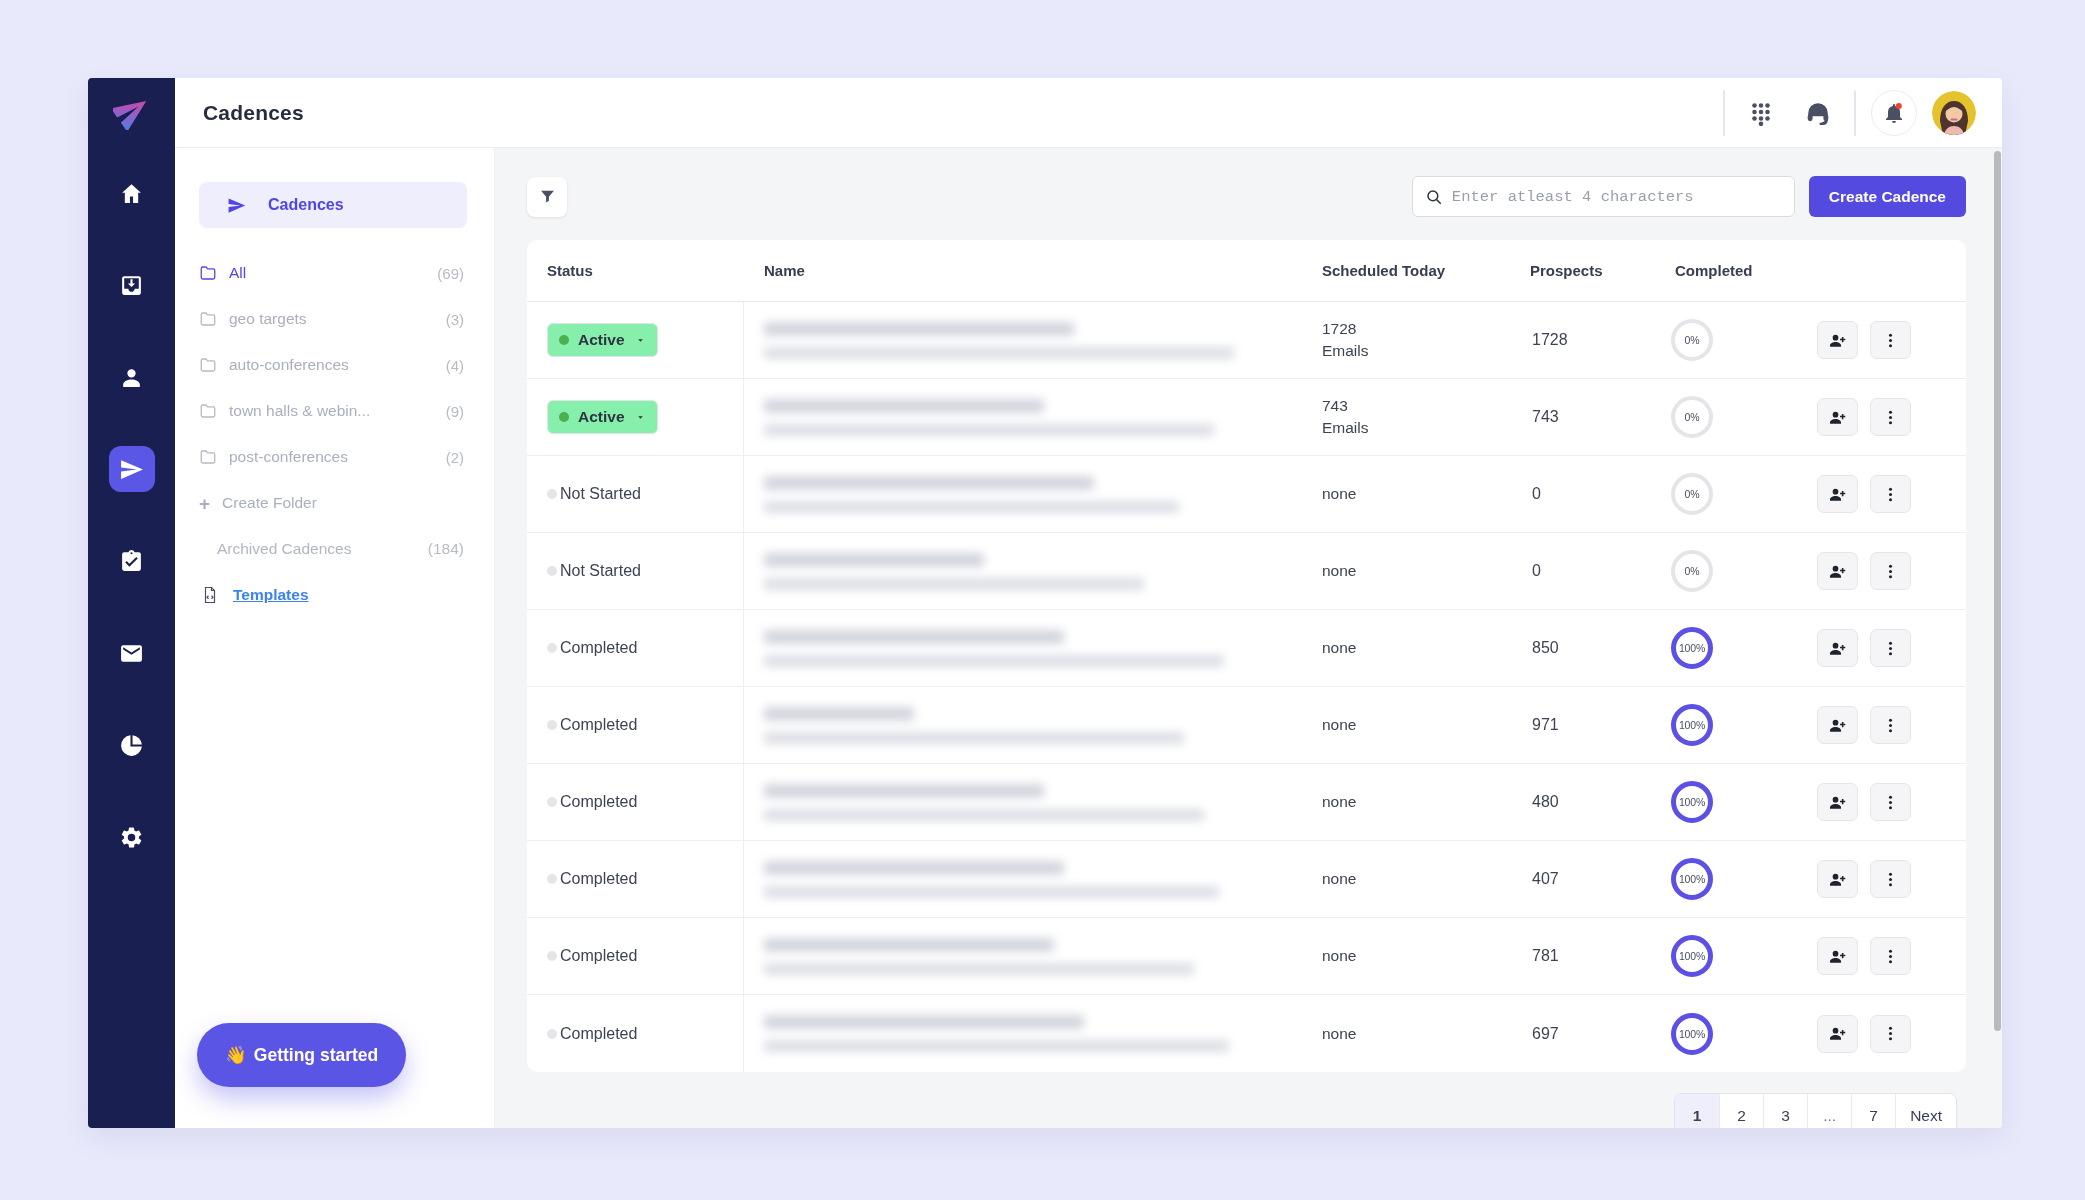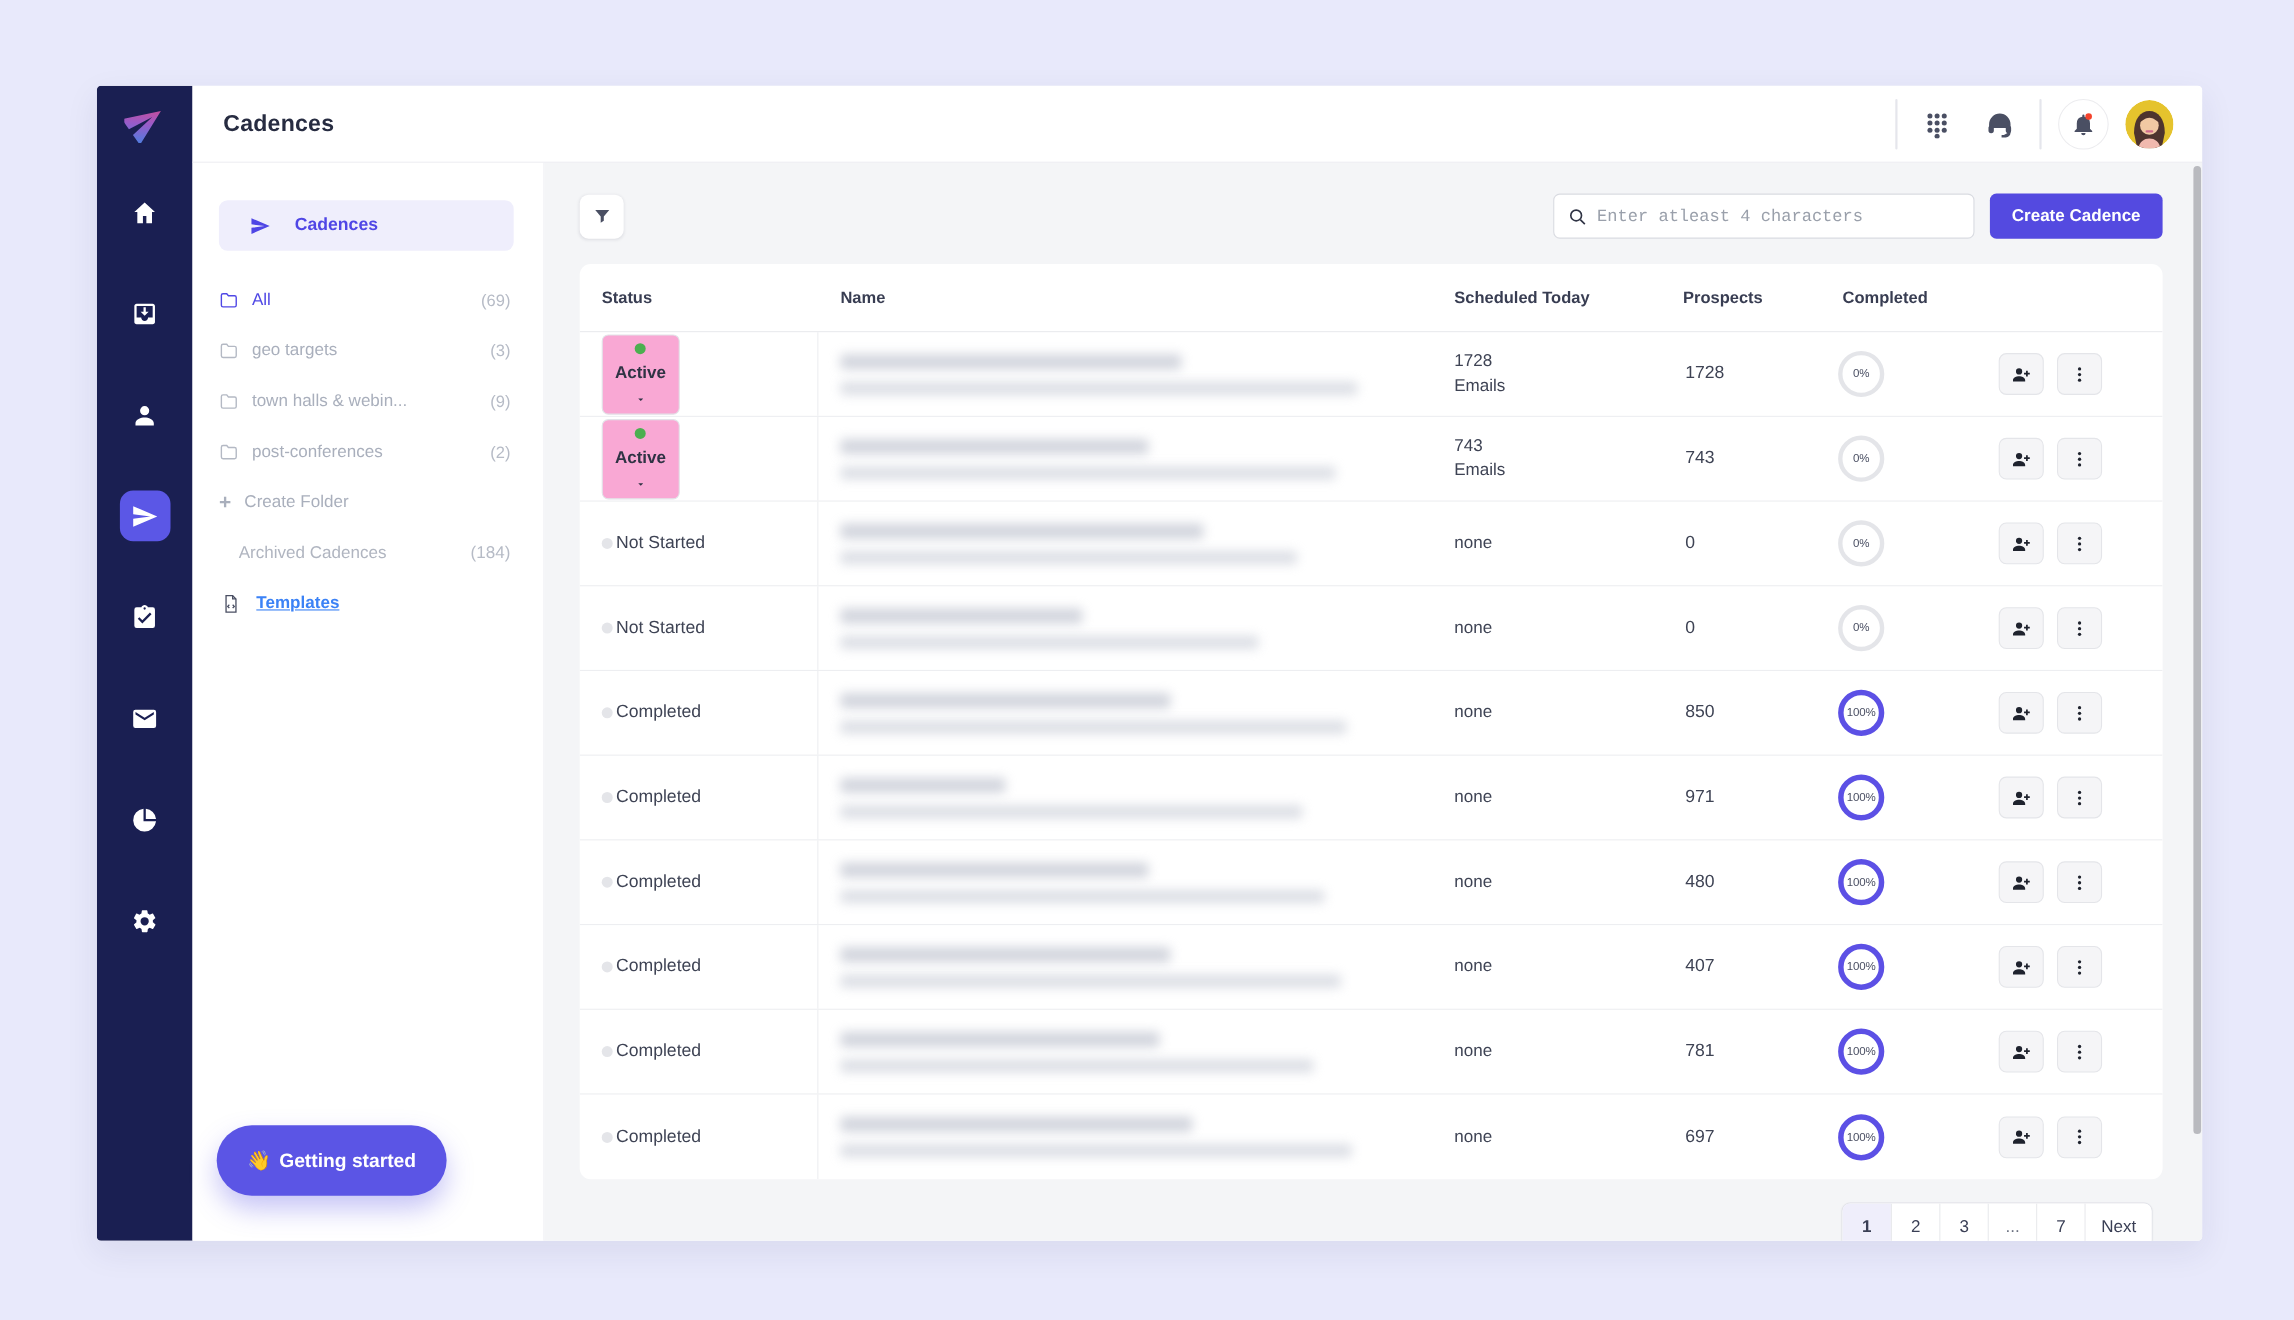--- a/index.html
+++ b/index.html
@@ -112,22 +112,22 @@
   }
   .thead { height: 62px; border-bottom: 1px solid #E9EAEE; }
   .thead > div { font-size: 15px; font-weight: 700; color: #383D52; padding-left: 20px; }
   .thead .h-pros { padding-left: 0; }
   .trow { height: 77px; border-bottom: 1px solid #EDEEF1; }
   .trow:last-of-type { border-bottom: none; }
   .cell { padding-left: 20px; font-size: 16px; color: #3E4354; }
   .c-status { height: 100%; display: flex; align-items: center; border-right: 1px solid #EDEEF1; }
   .status-chip {
     display: inline-flex; align-items: center; gap: 9px;
-    border: 1px solid #E2E3E8; background: #f9a8d4; border-radius: 6px;
-    padding: 7px 11px; font-size: 15.5px; font-weight: 700; color: #2F3344; cursor: pointer; flex-direction: column;
+    border: 1px solid #E2E3E8; background: #86efac; border-radius: 6px;
+    padding: 7px 11px; font-size: 15.5px; font-weight: 700; color: #2F3344; cursor: pointer;
   }
   .status-chip .caret { width: 11px; height: 11px; fill: #2F3344; margin-left: 1px; }
   .status-plain { display: inline-flex; align-items: center; gap: 3px; font-size: 16px; color: #3E4354; }
   .dot { width: 10px; height: 10px; border-radius: 50%; flex: 0 0 10px; }
   .dot.green { background: #4CAF50; }
   .dot.gray  { background: #E4E5E9; }
   
   .c-name { display: flex; flex-direction: column; gap: 11px; }
   .nbar1 { height: 14px; border-radius: 3px; background: #AEB3C2; opacity: .55; filter: blur(5px); }
   .nbar2 { height: 12px; border-radius: 3px; background: #C9CDD7; opacity: .65; filter: blur(5px); }
@@ -304,20 +304,27 @@
               <svg viewBox="0 0 24 24">
                 <path d="M3 6a2 2 0 0 1 2-2h4.5l2 2.5H19a2 2 0 0 1 2 2V18a2 2 0 0 1-2 2H5a2 2 0 0 1-2-2z"></path>
               </svg>
               <span class="f-label">geo targets</span>
               <span class="f-count">(3)</span>
             </li>
             <li class="folder v-muted">
               <svg viewBox="0 0 24 24">
                 <path d="M3 6a2 2 0 0 1 2-2h4.5l2 2.5H19a2 2 0 0 1 2 2V18a2 2 0 0 1-2 2H5a2 2 0 0 1-2-2z"></path>
               </svg>
+              <span class="f-label">auto-conferences</span>
+              <span class="f-count">(4)</span>
+            </li>
+            <li class="folder v-muted">
+              <svg viewBox="0 0 24 24">
+                <path d="M3 6a2 2 0 0 1 2-2h4.5l2 2.5H19a2 2 0 0 1 2 2V18a2 2 0 0 1-2 2H5a2 2 0 0 1-2-2z"></path>
+              </svg>
               <span class="f-label">town halls &amp; webin...</span>
               <span class="f-count">(9)</span>
             </li>
             <li class="folder v-muted">
               <svg viewBox="0 0 24 24">
                 <path d="M3 6a2 2 0 0 1 2-2h4.5l2 2.5H19a2 2 0 0 1 2 2V18a2 2 0 0 1-2 2H5a2 2 0 0 1-2-2z"></path>
               </svg>
               <span class="f-label">post-conferences</span>
               <span class="f-count">(2)</span>
             </li>

